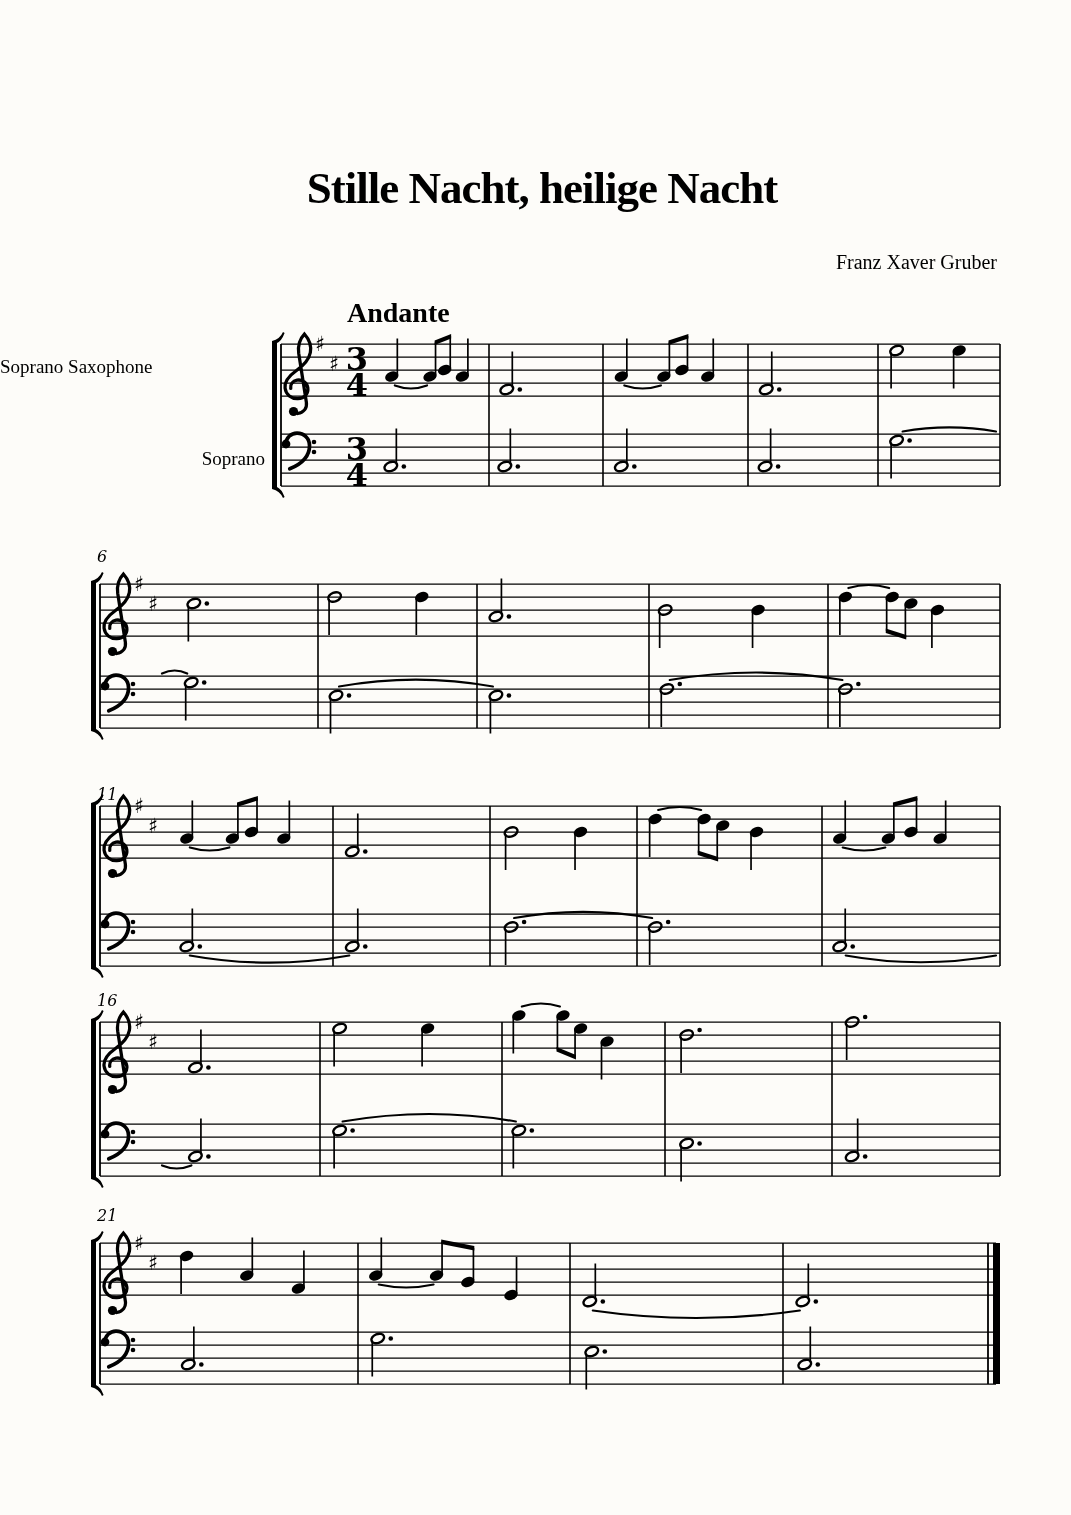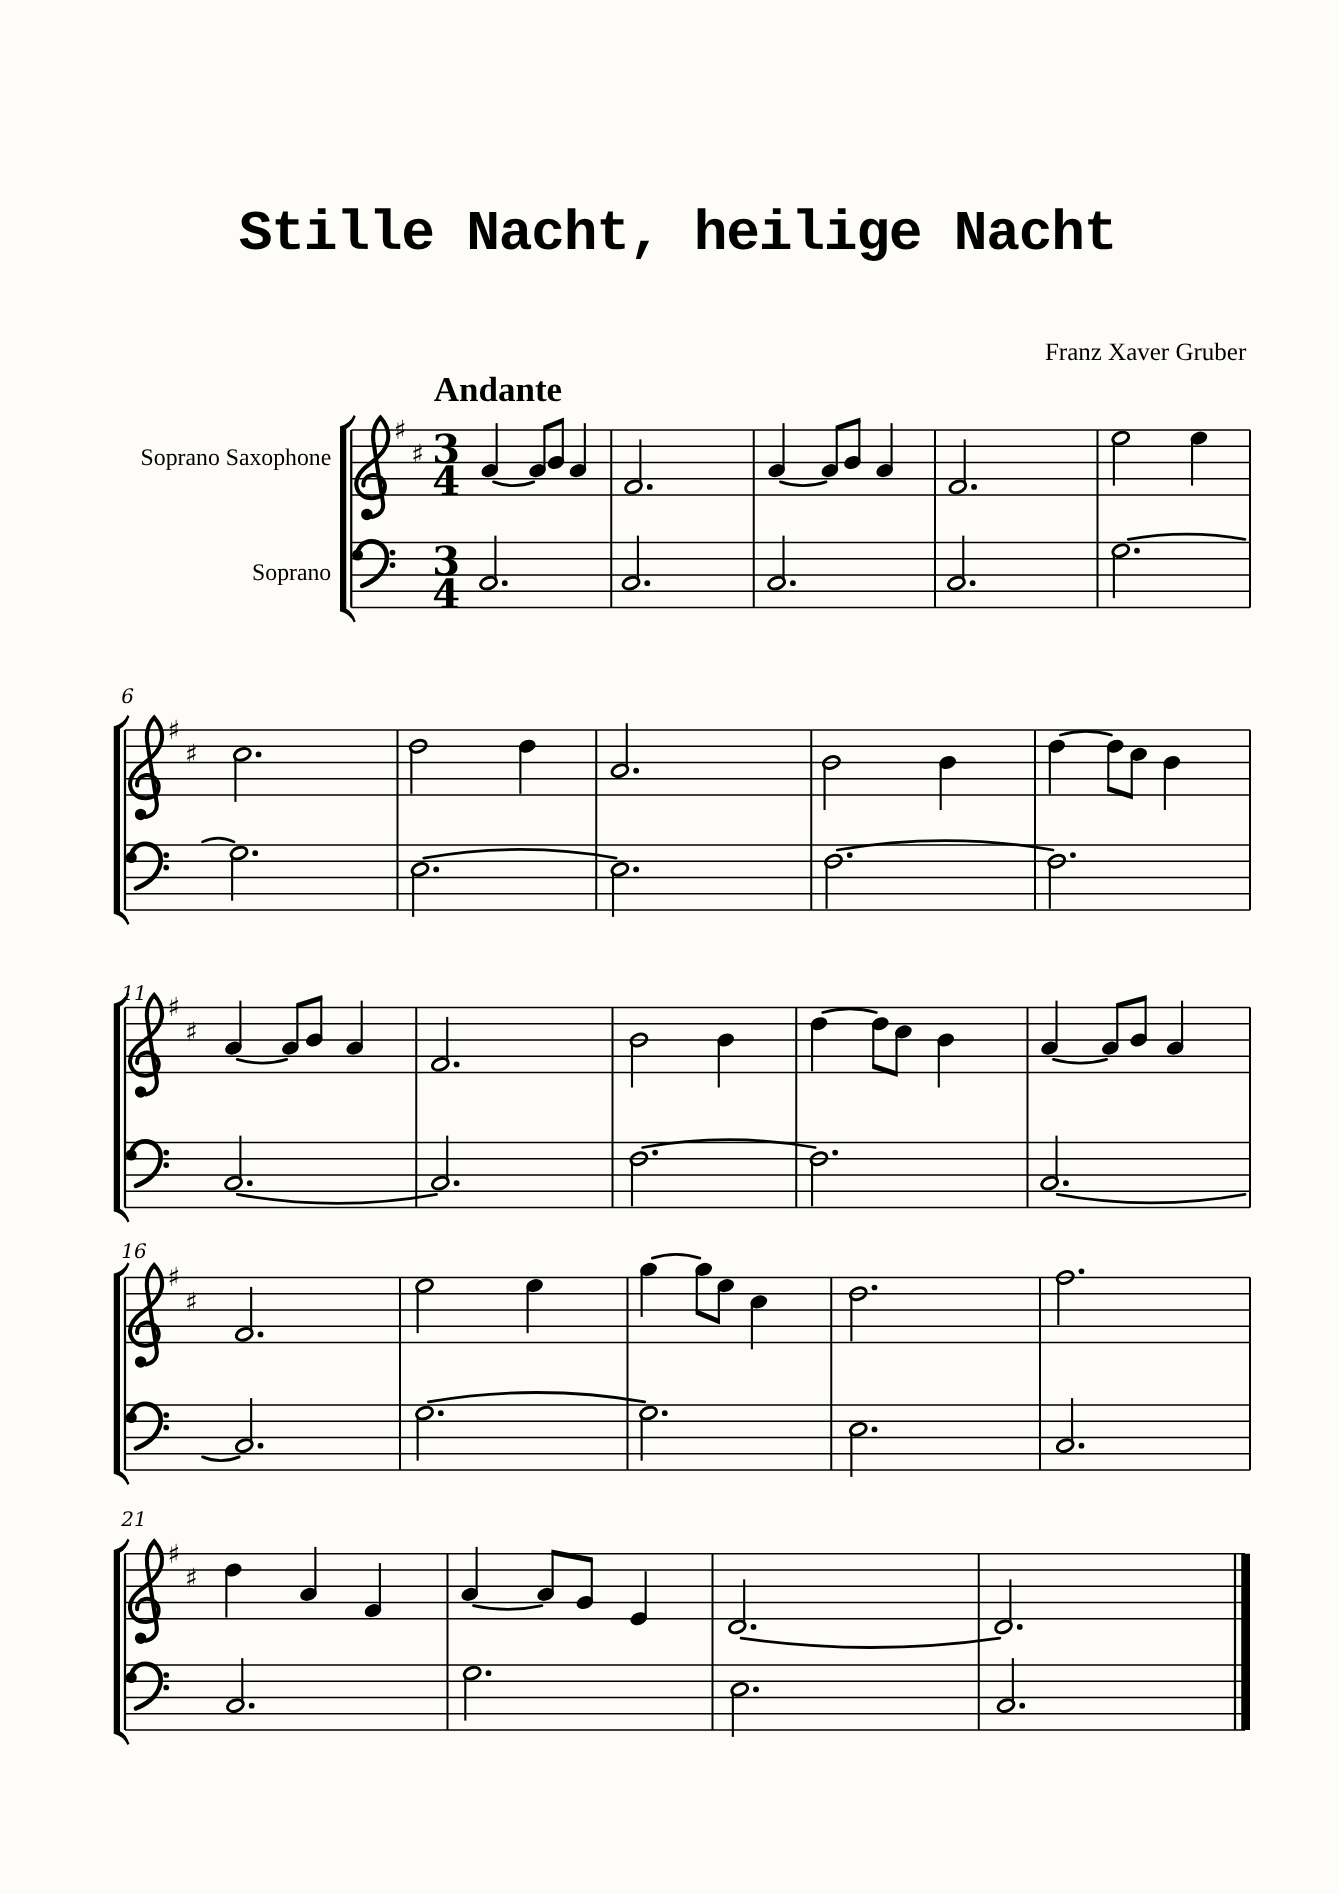--- a/index.html
+++ b/index.html
@@ -1,24 +1,24 @@
 <!DOCTYPE html>
 <html><head>
 <meta charset="utf-8">
 <style>
   html,body{margin:0;padding:0;}
   body{width:1071px;height:1515px;position:relative;background:#fdfcf9;
        font-family:"Liberation Serif",serif;color:#000;overflow:hidden;}
   .abs{position:absolute;white-space:nowrap;}
   #title{left:0;right:0;top:162px;text-align:center;
-         font-family:Liberation Mono, monospace;font-weight:700;
+         font-family:Liberation Serif, serif;font-weight:700;
          font-size:45px;letter-spacing:-1px;margin-left:13px;}
-  #composer{right:74px;top:251px;font-size:20px;margin-top:20px;}
+  #composer{right:74px;top:251px;font-size:20px;}
   #tempo{left:347px;top:297px;font-size:28px;font-weight:700;}
-  #lbl-treble{left:0;width:265px;top:356px;text-align:right;font-size:19px;}
+  #lbl-treble{left:0;width:265px;top:356px;font-size:19px;}
   #lbl-bass{left:0;width:265px;top:448px;text-align:right;font-size:19px;}
   svg{position:absolute;left:0;top:0;}
   svg text.mnum{font-family:"DejaVu Serif",serif;font-style:italic;font-size:16px;}
   svg text.sharp{font-family:"DejaVu Sans",sans-serif;font-size:21px;}
   svg text.tsig{font-family:"DejaVu Serif",serif;font-weight:700;font-size:32px;}
 </style>
 </head>
 <body>
 
 <div class="abs" id="title">Stille Nacht, heilige Nacht</div>

